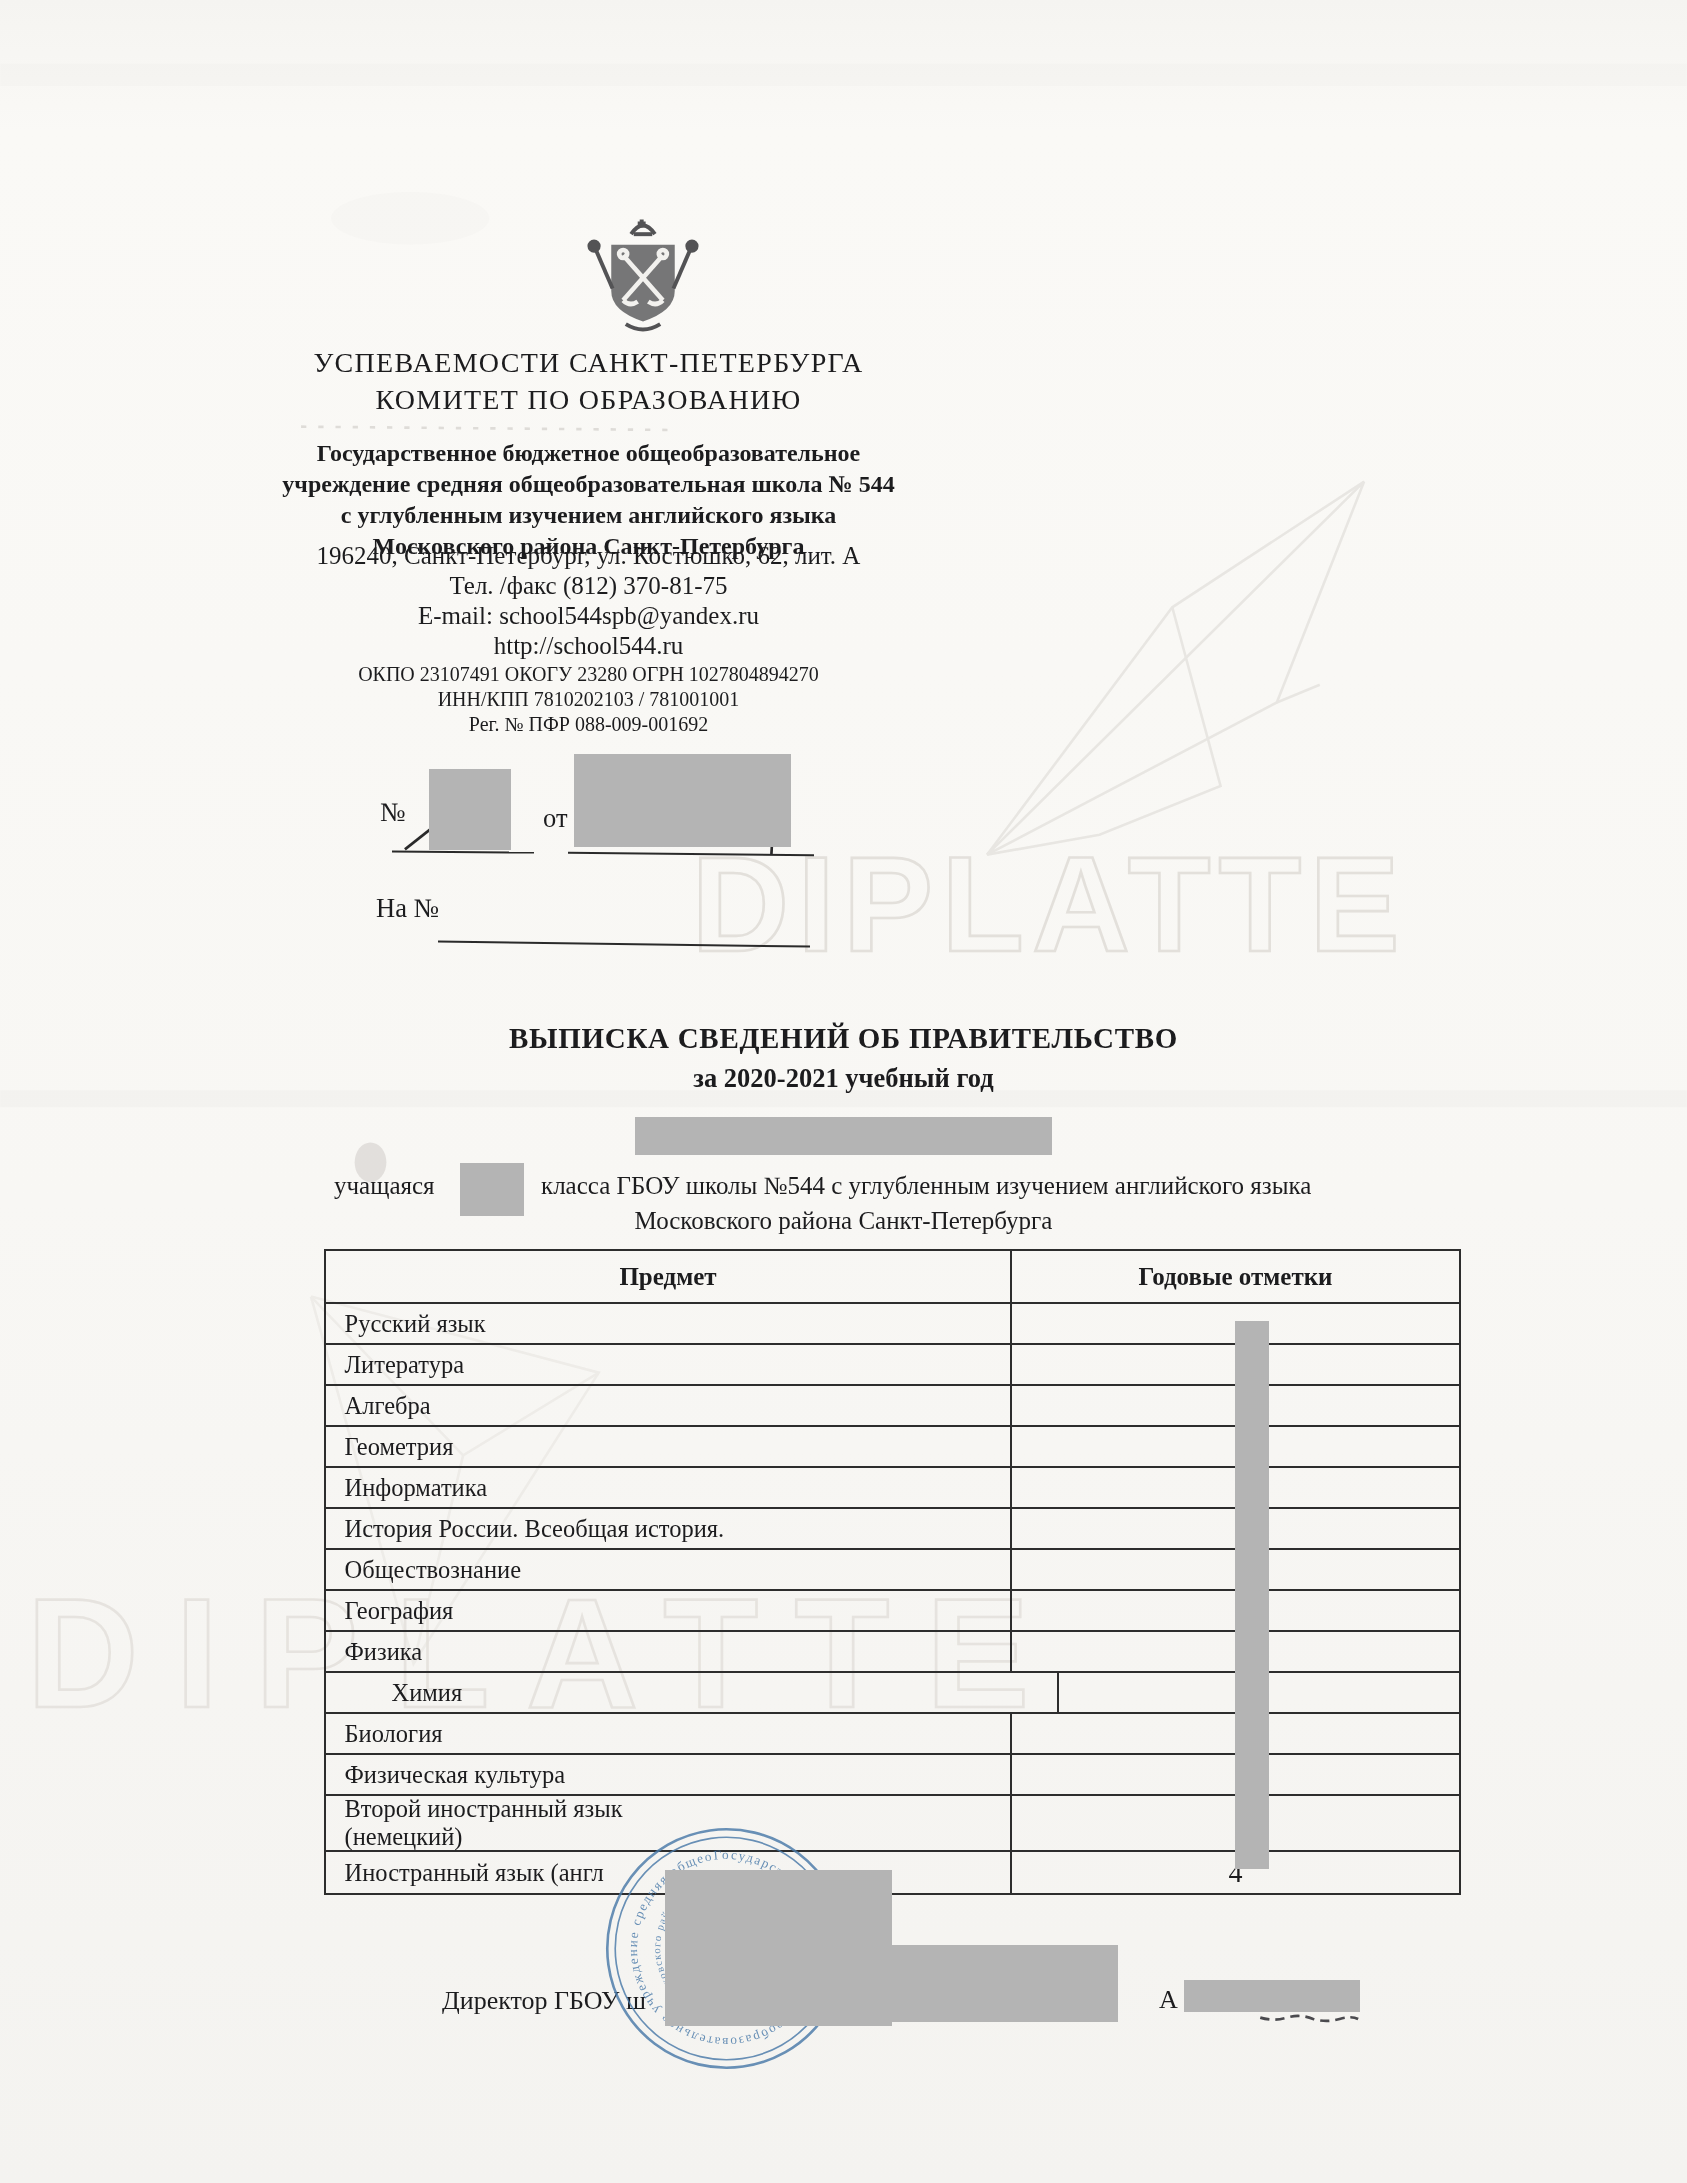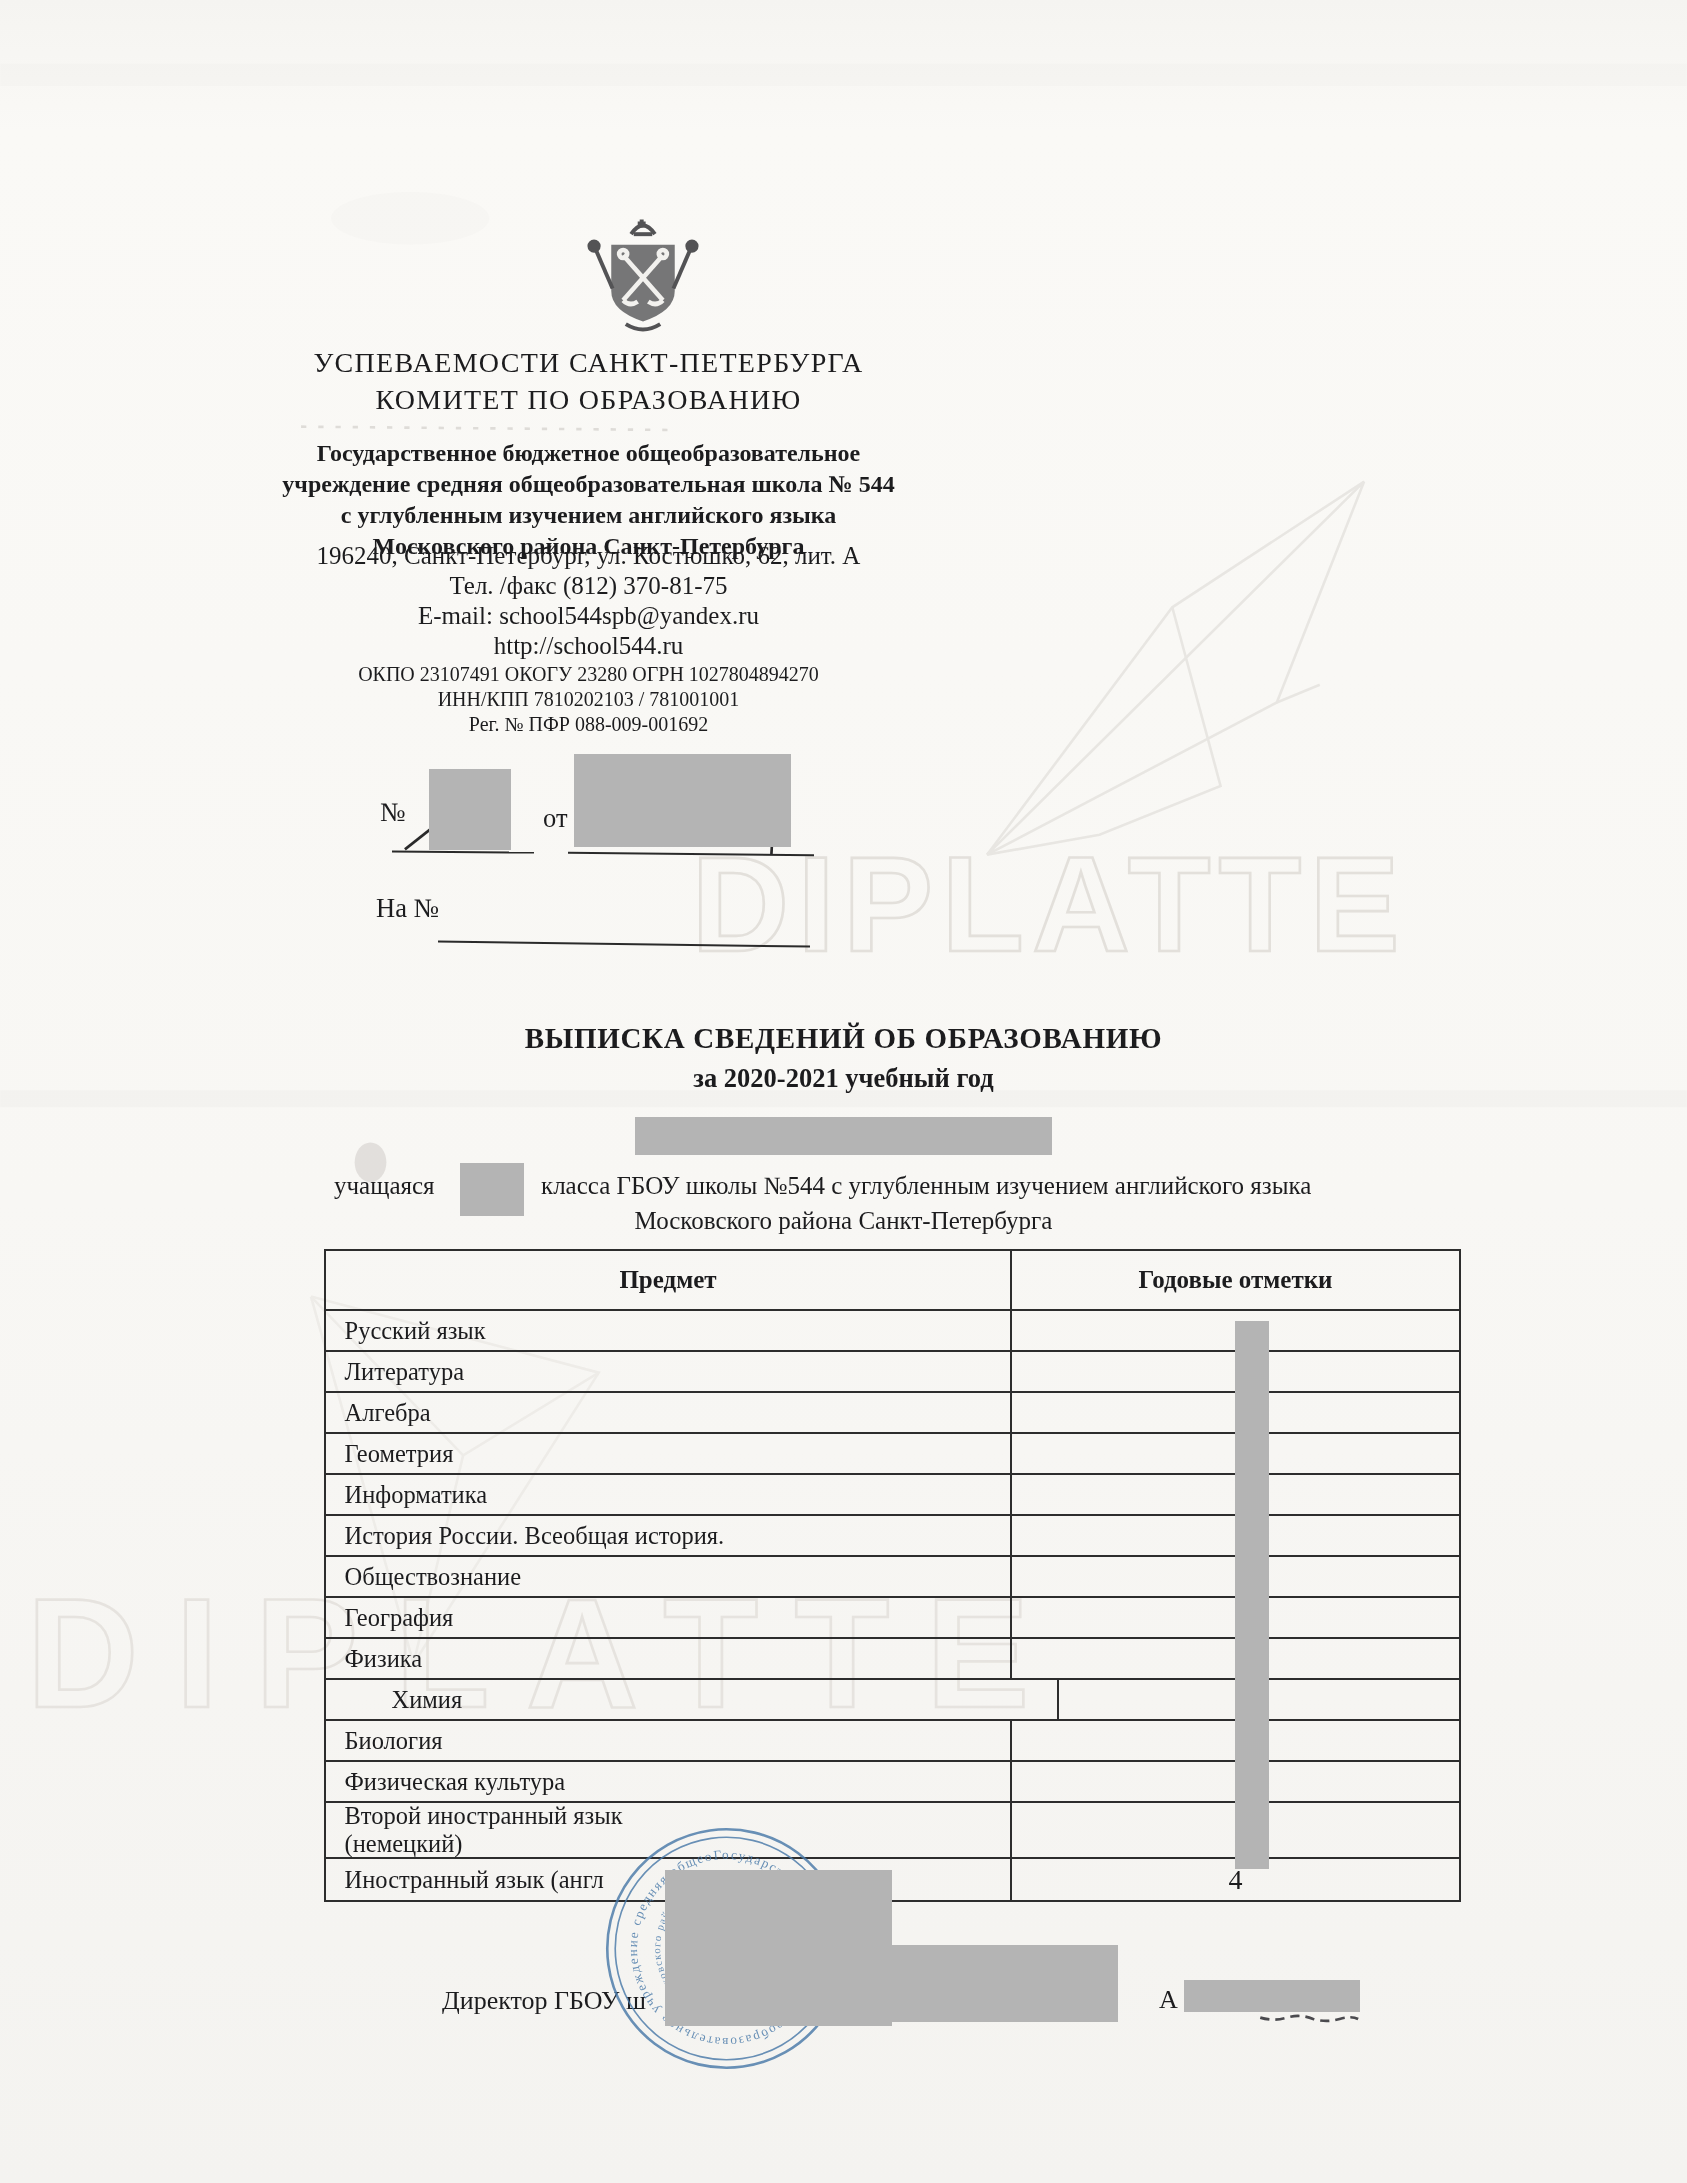--- a/index.html
+++ b/index.html
@@ -129,29 +129,29 @@
   <div class="rule" style="left:568px;top:853px;width:246px;transform:rotate(0.6deg);z-index:2;"></div>
   <div class="abs ref-label" style="left:376px;top:893px;z-index:2;">На №</div>
   <div class="rule" style="left:438px;top:943px;width:372px;transform:rotate(0.8deg);z-index:2;"></div>
 
   <svg class="abs" style="left:0;top:0;z-index:3;" width="1687" height="2183" viewBox="0 0 2550 3300">
     <line x1="612" y1="1284" x2="655" y2="1250" stroke="#2a2a2a" stroke-width="4"></line>
     <line x1="1168" y1="1256" x2="1166" y2="1292" stroke="#2a2a2a" stroke-width="4"></line>
     <path d="M1905 3050 q20 6 40 0 q20 -6 40 2 q20 6 40 0 q18 -5 28 0" stroke="#4a4a4e" stroke-width="4" fill="none" stroke-dasharray="14 9"></path>
   </svg>
 
-  <div class="abs title1" style="top:1022px;z-index:2;">ВЫПИСКА СВЕДЕНИЙ ОБ ОБРАЗОВАНИЮ</div>
+  <div class="abs title1" style="top:1022px;z-index:2;">ВЫПИСКА СВЕДЕНИЙ ОБ ПРАВИТЕЛЬСТВО</div>
   <div class="abs title2" style="top:1063px;z-index:2;">за 2020-2021 учебный год</div>
 
   <div class="abs student-line" style="left:334px;top:1172px;z-index:2;">учащаяся</div>
   <div class="abs student-line" style="left:541px;top:1172px;z-index:2;">класса ГБОУ школы №544 с углубленным изучением английского языка</div>
   <div class="abs student-line ctr" style="left:23px;width:1641px;top:1207px;z-index:2;">Московского района Санкт-Петербурга</div>
 
   <div class="abs gtable" style="z-index:2;">
-    <div class="trow first" style="height:58px;">
+    <div class="trow first" style="height:51px;">
       <div class="c1 hcell">Предмет</div>
       <div class="c2 hcell">Годовые отметки</div>
     </div>
     <div class="trow" style="height:41px;">
       <div class="c1 subj">Русский язык</div>
       <div class="c2 grade"></div>
     </div>
     <div class="trow" style="height:41px;">
       <div class="c1 subj">Литература</div>
       <div class="c2 grade"></div>

